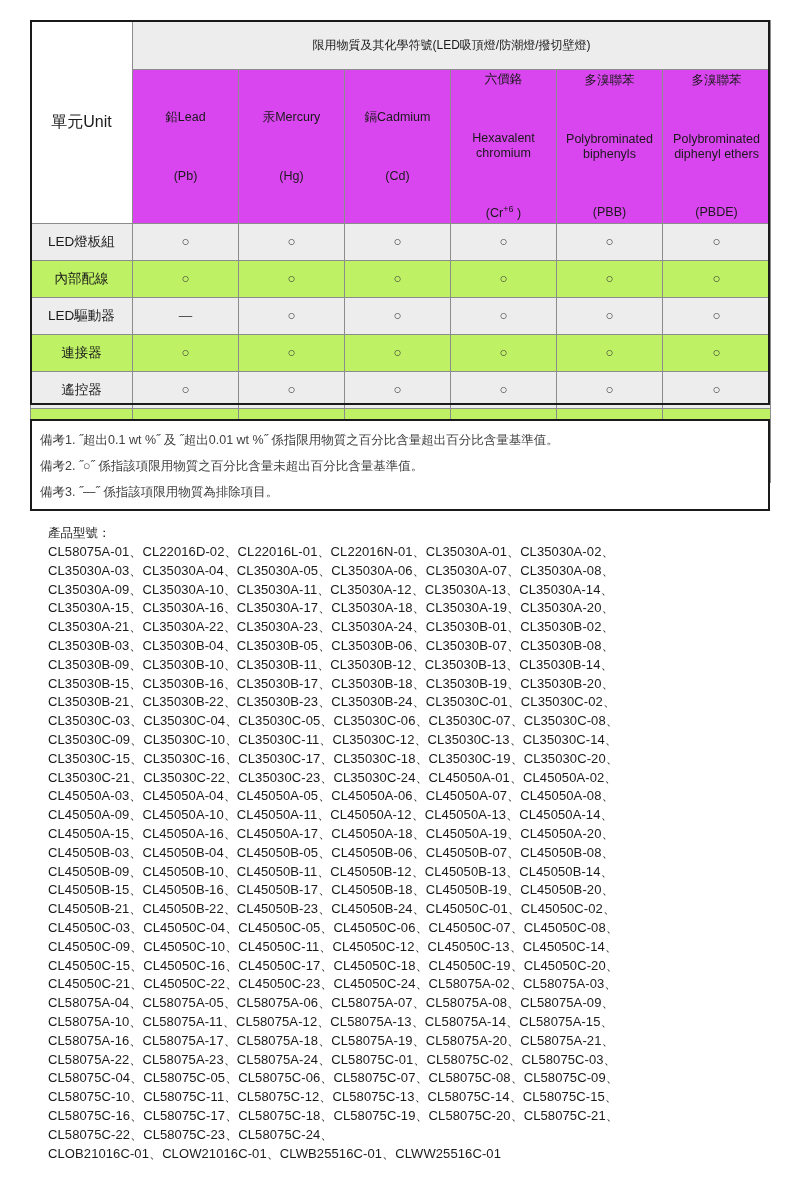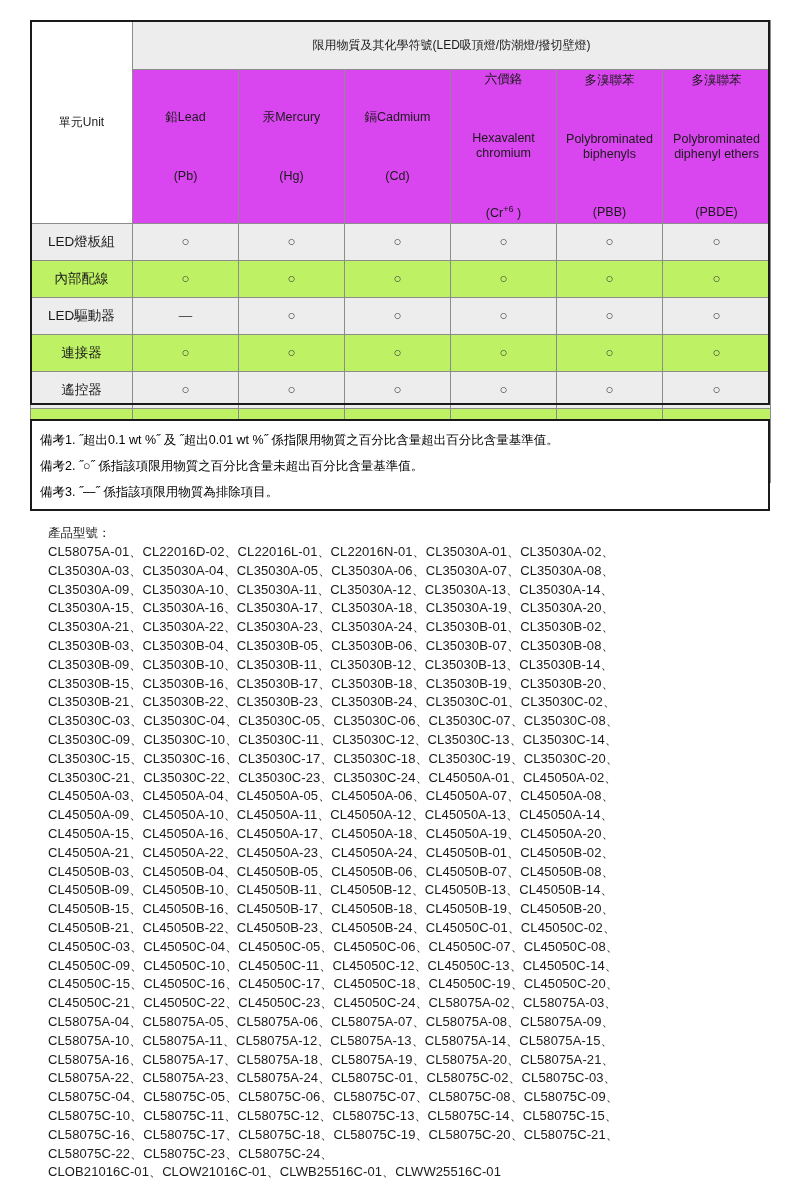--- a/index.html
+++ b/index.html
@@ -49,21 +49,21 @@
     pointer-events: none;
   }
 
   .hdr-group {
     background: #ededed;
     font-size: 12px;
     height: 44px;
   }
   .hdr-unit {
     background: #ffffff;
-    font-size: 12px;
+    font-size: 16px;
     width: 102px;
     margin-top: 16px;
   }
   .hdr-sub {
     background: #d946ef;
     font-size: 12.5px;
     height: 116px;
   }
   .hdr-sub .cn { display: block; font-size: 12.5px; }
   .hdr-sub .en { display: block; font-size: 12.5px; margin-top: 44px; }
@@ -87,21 +87,21 @@
     height: 92px;
     box-sizing: border-box;
     border: 2px solid #1a1a1a;
     background: #ffffff;
     padding: 6px 8px 0 8px;
   }
   .note-line {
     font-size: 12.5px;
     line-height: 26px;
     white-space: nowrap;
-    color: #000000;
+    color: #404040;
   }
 
   
   .models {
     position: absolute;
     left: 48px;
     top: 524px;
     width: 745px;
   }
   .models-title {
@@ -249,21 +249,20 @@
   <div class="model-line">CL35030B-09、CL35030B-10、CL35030B-11、CL35030B-12、CL35030B-13、CL35030B-14、</div>
   <div class="model-line">CL35030B-15、CL35030B-16、CL35030B-17、CL35030B-18、CL35030B-19、CL35030B-20、</div>
   <div class="model-line">CL35030B-21、CL35030B-22、CL35030B-23、CL35030B-24、CL35030C-01、CL35030C-02、</div>
   <div class="model-line">CL35030C-03、CL35030C-04、CL35030C-05、CL35030C-06、CL35030C-07、CL35030C-08、</div>
   <div class="model-line">CL35030C-09、CL35030C-10、CL35030C-11、CL35030C-12、CL35030C-13、CL35030C-14、</div>
   <div class="model-line">CL35030C-15、CL35030C-16、CL35030C-17、CL35030C-18、CL35030C-19、CL35030C-20、</div>
   <div class="model-line">CL35030C-21、CL35030C-22、CL35030C-23、CL35030C-24、CL45050A-01、CL45050A-02、</div>
   <div class="model-line">CL45050A-03、CL45050A-04、CL45050A-05、CL45050A-06、CL45050A-07、CL45050A-08、</div>
   <div class="model-line">CL45050A-09、CL45050A-10、CL45050A-11、CL45050A-12、CL45050A-13、CL45050A-14、</div>
   <div class="model-line">CL45050A-15、CL45050A-16、CL45050A-17、CL45050A-18、CL45050A-19、CL45050A-20、</div>
-  <div class="model-line">CL45050A-21、CL45050A-22、CL45050A-23、CL45050A-24、CL45050B-01、CL45050B-02、</div>
   <div class="model-line">CL45050B-03、CL45050B-04、CL45050B-05、CL45050B-06、CL45050B-07、CL45050B-08、</div>
   <div class="model-line">CL45050B-09、CL45050B-10、CL45050B-11、CL45050B-12、CL45050B-13、CL45050B-14、</div>
   <div class="model-line">CL45050B-15、CL45050B-16、CL45050B-17、CL45050B-18、CL45050B-19、CL45050B-20、</div>
   <div class="model-line">CL45050B-21、CL45050B-22、CL45050B-23、CL45050B-24、CL45050C-01、CL45050C-02、</div>
   <div class="model-line">CL45050C-03、CL45050C-04、CL45050C-05、CL45050C-06、CL45050C-07、CL45050C-08、</div>
   <div class="model-line">CL45050C-09、CL45050C-10、CL45050C-11、CL45050C-12、CL45050C-13、CL45050C-14、</div>
   <div class="model-line">CL45050C-15、CL45050C-16、CL45050C-17、CL45050C-18、CL45050C-19、CL45050C-20、</div>
   <div class="model-line">CL45050C-21、CL45050C-22、CL45050C-23、CL45050C-24、CL58075A-02、CL58075A-03、</div>
   <div class="model-line">CL58075A-04、CL58075A-05、CL58075A-06、CL58075A-07、CL58075A-08、CL58075A-09、</div>
   <div class="model-line">CL58075A-10、CL58075A-11、CL58075A-12、CL58075A-13、CL58075A-14、CL58075A-15、</div>

